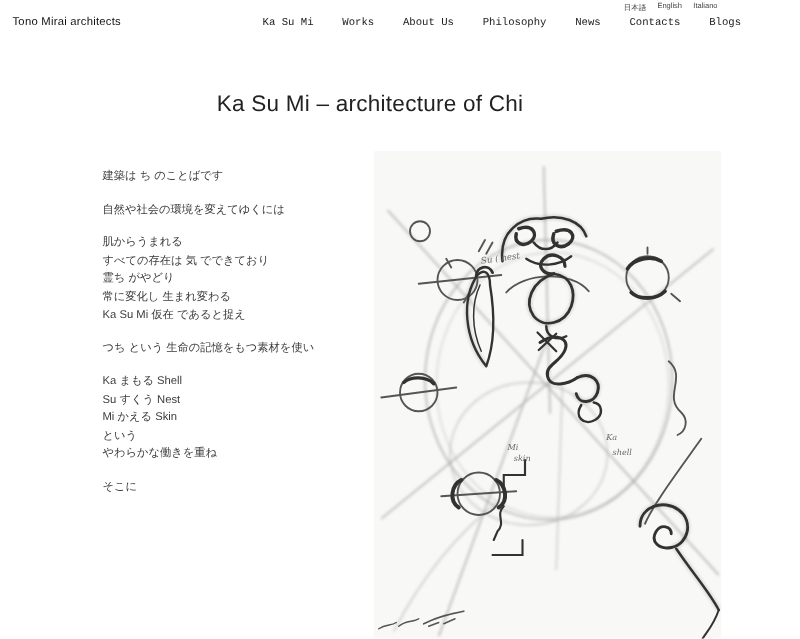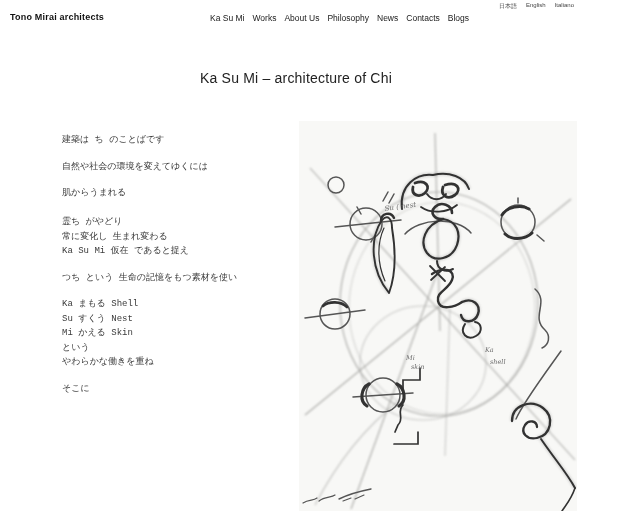--- a/index.html
+++ b/index.html
@@ -1,26 +1,26 @@
 <!DOCTYPE html>
 <html><head>
 <meta charset="utf-8">
 <style>
   html,body{margin:0;padding:0;width:640px;height:511px;overflow:hidden;background:#ffffff;}
   body{position:relative;font-family:"Liberation Sans",sans-serif;color:#1a1a1a;}
 
-  .brand{position:absolute;left:10px;top:12px;font-size:9px;font-weight:700;letter-spacing:.2px;color:#111;text-decoration:none;}
-  .nav{position:absolute;left:210px;top:13px;display:flex;gap:8px;font-size:8.5px;}
+  .brand{position:absolute;left:10px;top:12px;font-size:9px;font-weight:400;letter-spacing:.2px;color:#111;text-decoration:none;}
+  .nav{position:absolute;left:210px;top:13px;display:flex;gap:23px;font-size:8.5px;font-family:Liberation Mono, monospace;}
   .nav a{color:#1a1a1a;text-decoration:none;white-space:nowrap;}
   .langs{position:absolute;top:2px;right:66px;display:flex;gap:9px;font-size:6px;color:#444;}
   .langs a{color:#444;text-decoration:none;white-space:nowrap;}
 
-  .page-title{position:absolute;top:61px;left:0;width:592px;text-align:center;font-size:14px;font-weight:400;color:#222;letter-spacing:.2px;}
+  .page-title{position:absolute;top:61px;left:0;width:592px;text-align:center;font-size:18px;font-weight:400;color:#222;letter-spacing:.2px;}
 
-  .poem{position:absolute;left:62px;top:133px;width:230px;font-family:Liberation Mono, monospace;font-size:9px;line-height:14.5px;color:#3a3a3a;}
+  .poem{position:absolute;left:82px;top:133px;width:230px;font-family:Liberation Sans, sans-serif;font-size:9px;line-height:14.5px;color:#3a3a3a;}
   .poem p{margin:0 0 12px 0;}
 
   .artwork{position:absolute;left:299px;top:121px;width:278px;height:390px;background:#f8f8f6;}
   .artwork svg{display:block;width:278px;height:390px;}
   .sk-ann{font-family:"DejaVu Serif","Liberation Serif",serif;font-style:italic;fill:#6b6b6b;}
 </style>
 </head>
 <body>
 
 <a class="brand" href="#">Tono Mirai architects</a>
@@ -39,21 +39,21 @@
     <a href="#">日本語</a>
     <a href="#">English</a>
     <a href="#">Italiano</a>
   </div>
 
 <h1 class="page-title">Ka Su Mi – architecture of Chi</h1>
 
 <div class="poem">
     <p><span>建築は ち のことばです</span></p>
     <p><span>自然や社会の環境を変えてゆくには</span></p>
-    <p><span>肌からうまれる</span><br><br><span>霊ち がやどり</span><br><span>常に変化し 生まれ変わる</span><br><span>Ka Su Mi 仮在 であると捉え</span></p>
+    <p><span>肌からうまれる</span><br><span>すべての存在は 気 でできており</span><br><span>霊ち がやどり</span><br><span>常に変化し 生まれ変わる</span><br><span>Ka Su Mi 仮在 であると捉え</span></p>
     <p><span>つち という 生命の記憶をもつ素材を使い</span></p>
     <p><span>Ka まもる Shell</span><br><span>Su すくう Nest</span><br><span>Mi かえる Skin</span><br><span>という</span><br><span>やわらかな働きを重ね</span></p>
     <p><span>そこに</span></p>
   </div>
 
 <div class="artwork">
   <svg viewBox="0 0 278 390" xmlns="http://www.w3.org/2000/svg">
     <defs>
       <filter id="soft" x="-20%" y="-20%" width="140%" height="140%">
           <feGaussianBlur stdDeviation="0.45"></feGaussianBlur>

